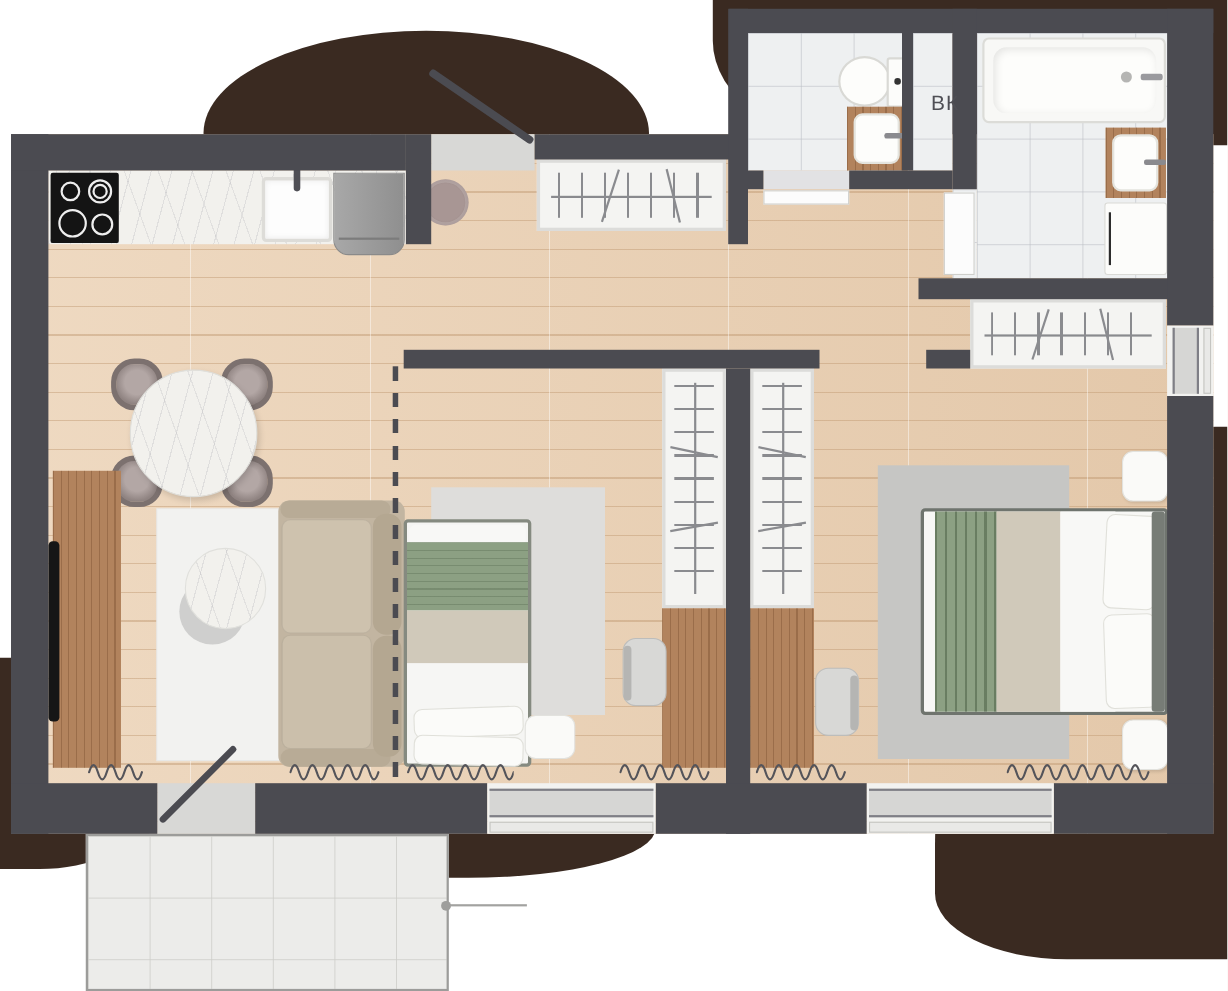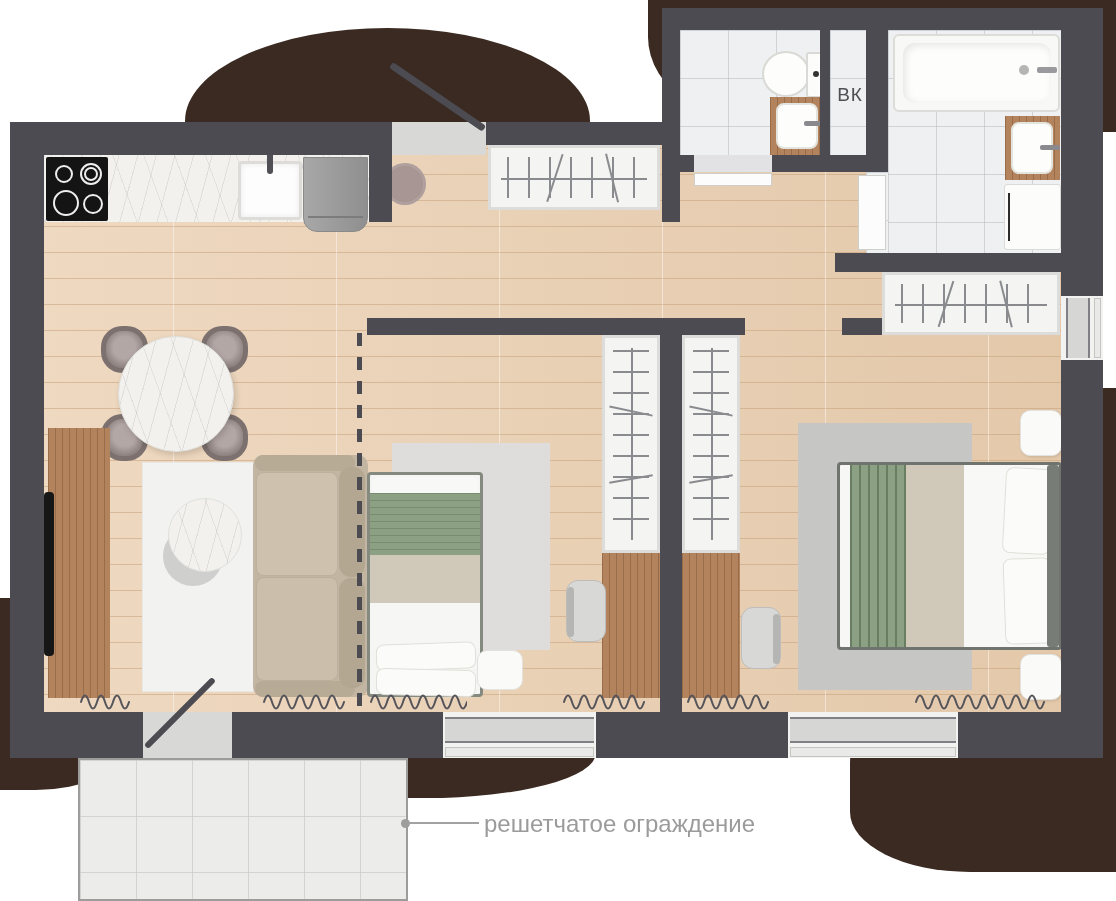--- a/index.html
+++ b/index.html
@@ -252,18 +252,17 @@
     <div class="sill-v"></div>
   </div>
 
   <div class="a wall" style="left:393px;top:62px;width:113px;height:7px;border-radius:3px;transform:rotate(34.5deg);transform-origin:0 0"></div>
   <div class="a wall" style="left:146px;top:744px;width:96px;height:6px;border-radius:3px;transform:rotate(-45deg);transform-origin:0 50%"></div>
   <div class="a leaf-white" style="left:694px;top:173px;width:78px;height:13px"></div>
   <div class="a leaf-white" style="left:858px;top:175px;width:28px;height:75px"></div>
 
   <div class="a" style="left:357px;top:333px;width:5px;height:376px;background:repeating-linear-gradient(180deg,var(--wall,#4b4b51) 0 13px,transparent 13px 24px)"></div>
 
-  <div class="a" style="left:828px;top:84px;width:44px;text-align:center;font-size:19px;letter-spacing:1px;color:var(--shaft-text,#4f4f55)">ВК</div>
+  <div class="a" style="left:828px;top:84px;width:44px;text-align:right;font-size:19px;letter-spacing:1px;color:var(--shaft-text,#4f4f55)">ВК</div>
   <div class="a" style="left:401px;top:819px;width:9px;height:9px;border-radius:50%;background:#9e9e9c"></div>
   <div class="a" style="left:409px;top:822px;width:70px;height:2px;background:#a2a2a0"></div>
-  <div class="a label" style="left:484px;top:810px;font-size:24px;white-space:nowrap">решетчатое ограждение</div>
 
 </div>
 
 </body></html>

